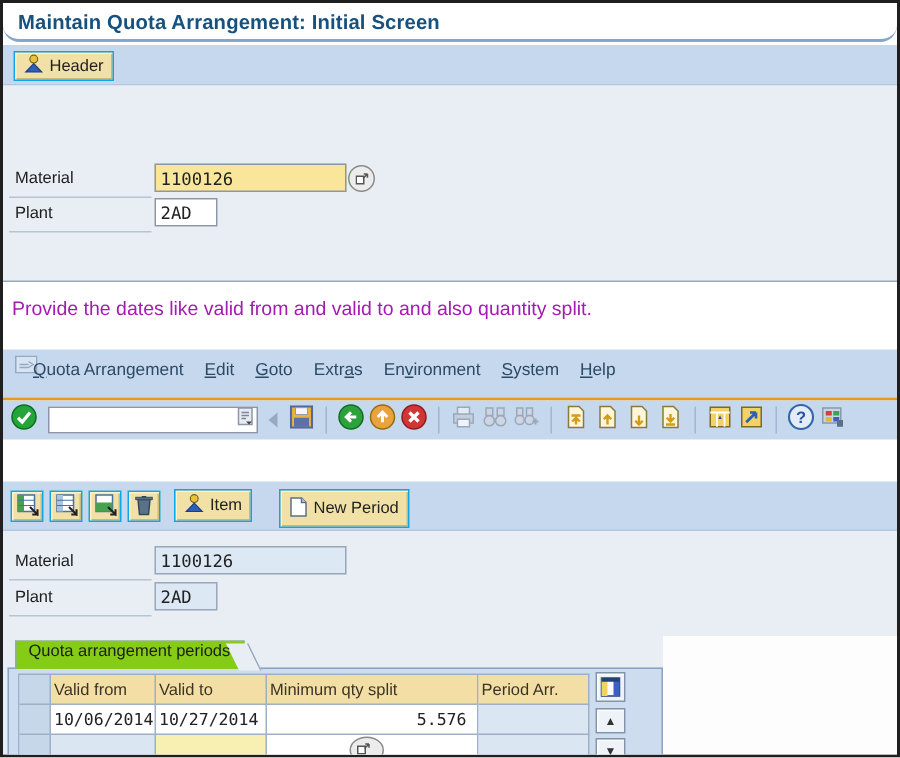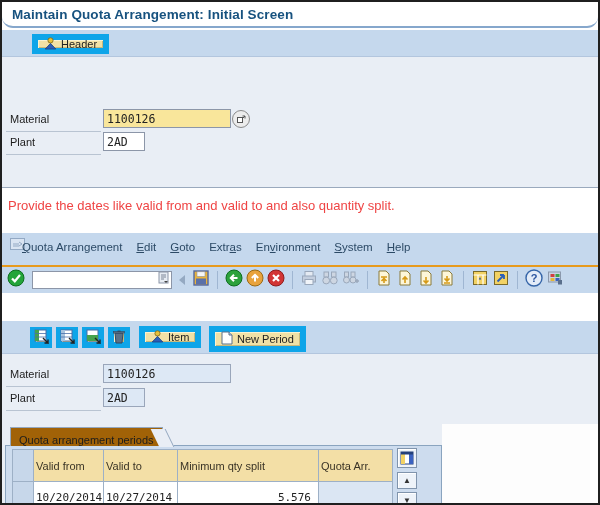--- a/index.html
+++ b/index.html
@@ -9,22 +9,22 @@
   
   .titlebar{left:0;right:0;height:26px;background:#fff;border-bottom:2px solid #86a7cc;
             display:flex;align-items:center;padding-left:10px;box-sizing:border-box;}
   .titlebar span{font-size:13.5px;font-weight:bold;color:#17527f;letter-spacing:.1px;}
   
   .bluebar{left:0;right:0;background:#c5d8ed;}
   
   .content{left:0;right:0;background:#e9eef5;}
   
   .sapbtn{display:inline-flex;align-items:center;gap:4px;background:#f1e1a6;
-          border:6px solid #0ea5e9;box-shadow:inset 1px 1px 0 #fbf3d0, inset -1px -1px 0 #c9b97c;
-          font-size:11px;color:#222;padding:0 6px;height:20px;box-sizing:border-box;margin-left:23px;}
+          border:1px solid #0ea5e9;box-shadow:inset 1px 1px 0 #fbf3d0, inset -1px -1px 0 #c9b97c;
+          font-size:11px;color:#222;padding:0 6px;height:20px;box-sizing:border-box;}
   .iconbtn{width:22px;height:21px;padding:0;justify-content:center;}
   
   .fldlabel{font-size:11px;color:#1c1c1c;}
   .labelcell{width:95px;height:22px;border-bottom:1px solid #b9c4d2;display:flex;align-items:flex-start;}
   .fld{border:1px solid #8c96a8;height:19px;box-sizing:border-box;display:flex;align-items:center;
        padding:0 3px;font-family:"DejaVu Sans Mono",monospace;font-size:11.5px;color:#222;}
   .fld.yellow{background:#f9e69b;}
   .fld.white{background:#fff;}
   .fld.disp{background:#dde8f5;border-color:#9aa6ba;}
   
@@ -33,42 +33,42 @@
   
   #systoolbar{display:flex;align-items:center;padding-left:5px;gap:3px;}
   .vsep{width:1px;height:18px;background:#9fb6d2;margin:0 4px;}
   .cmdfield{width:140px;height:18px;background:#fff;border:1px solid #8c96a8;display:flex;
             align-items:center;justify-content:flex-end;box-sizing:border-box;padding-right:1px;}
   .tri-left{width:0;height:0;border-top:5px solid transparent;border-bottom:5px solid transparent;
             border-right:6px solid #94a9c2;margin:0 4px;}
   
   #qtable{position:absolute;left:6px;top:3px;border-top:1px solid #9db0c6;}
   .trow{display:flex;border-left:1px solid #9db0c6;}
-  .tcell{display:flex;align-items:center;height:32px;box-sizing:border-box;padding:0 2px;
+  .tcell{display:flex;align-items:center;height:20px;box-sizing:border-box;padding:0 2px;
          border-right:1px solid #9db0c6;border-bottom:1px solid #9db0c6;
          font-family:"DejaVu Sans Mono",monospace;font-size:11px;color:#222;background:#fff;overflow:hidden;}
   .hcol{background:#f3dfa6;font-family:"Liberation Sans",sans-serif;font-size:11px;color:#3a3426;}
   .hsel,.selcell{background:#c7d7ea;}
   .dcell.disp{background:#dbe6f3;}
   .dcell.focus{background:#f8f0b2;}
   .dcell.min_qty span{margin-left:auto;padding-right:5px;}
   
-  .tab{position:absolute;height:18px;background:#a16207;border:1px solid #93a7bf;border-bottom:none;
-       font-size:11px;color:#1c1c1c;display:flex;align-items:flex-end;padding:0 8px;z-index:3;}
+  .tab{position:absolute;height:18px;background:#84cc16;border:1px solid #93a7bf;border-bottom:none;
+       font-size:11px;color:#1c1c1c;display:flex;align-items:flex-start;padding:0 8px;z-index:3;}
   .tab::after{content:'';position:absolute;right:-8px;top:1px;width:14px;height:100%;
        background:#e9eef5;border-right:1px solid #93a7bf;transform:skewX(26deg);z-index:-1;}
   .panel{position:absolute;background:#cddcee;border:1px solid #8aa4bf;box-sizing:border-box;z-index:2;}
   .scrollbtn{position:absolute;width:20px;height:17px;background:#eef3f9;border:1px solid #8094ac;
        box-sizing:border-box;display:flex;align-items:center;justify-content:center;
        font-size:8px;color:#333;box-shadow:inset 1px 1px 0 #fff;}
   .cfgbtn{position:absolute;width:20px;height:20px;background:#eef3f9;border:1px solid #8094ac;
        box-sizing:border-box;display:flex;align-items:center;justify-content:center;box-shadow:inset 1px 1px 0 #fff;}
   .f4circle{display:inline-flex;width:16px;height:16px;border-radius:50%;background:#ececec;
        border:1px solid #8a8a8a;align-items:center;justify-content:center;flex:0 0 auto;margin-right:2px;}
-  .note{font-size:13px;color:#ef4444;}
+  .note{font-size:13px;color:#a21caf;}
   u{text-underline-offset:1px;}
 </style>
 </head>
 <body>
 
 <div id="shot">
 
   <div class="abs titlebar" style="top:0;border-radius:11px;">
     <span>Maintain Quota Arrangement: Initial Screen</span>
   </div>
@@ -293,27 +293,27 @@
     <div class="tab" style="left:8px;top:73px;">
       <span>Quota arrangement periods</span>
     </div>
     <div class="panel" style="left:3px;top:91px;width:437px;height:60px;">
       <div id="qtable">
         <div class="trow">
             <div class="tcell hsel" style="width: 21px;"></div>
             <div class="tcell hcol" style="width: 70px;">Valid from</div>
             <div class="tcell hcol" style="width: 74px;">Valid to</div>
             <div class="tcell hcol" style="width: 141px;">Minimum qty split</div>
-            <div class="tcell hcol" style="width: 74px;">Quota Arr.</div>
+            <div class="tcell hcol" style="width: 74px;">Period Arr.</div>
           </div>
         <div>
             <div class="trow">
               <div class="tcell selcell" style="width: 21px;"></div>
               <div class="tcell dcell valid_from plain" style="width: 70px;">
-                <span>10/20/2014</span>
+                <span>10/06/2014</span>
               </div>
               <div class="tcell dcell valid_to plain" style="width: 74px;">
                 <span>10/27/2014</span>
               </div>
               <div class="tcell dcell min_qty plain" style="width: 141px;">
                 <span>5.576</span>
               </div>
               <div class="tcell dcell quota_arr disp" style="width: 74px;">
                 <span></span>
               </div>

